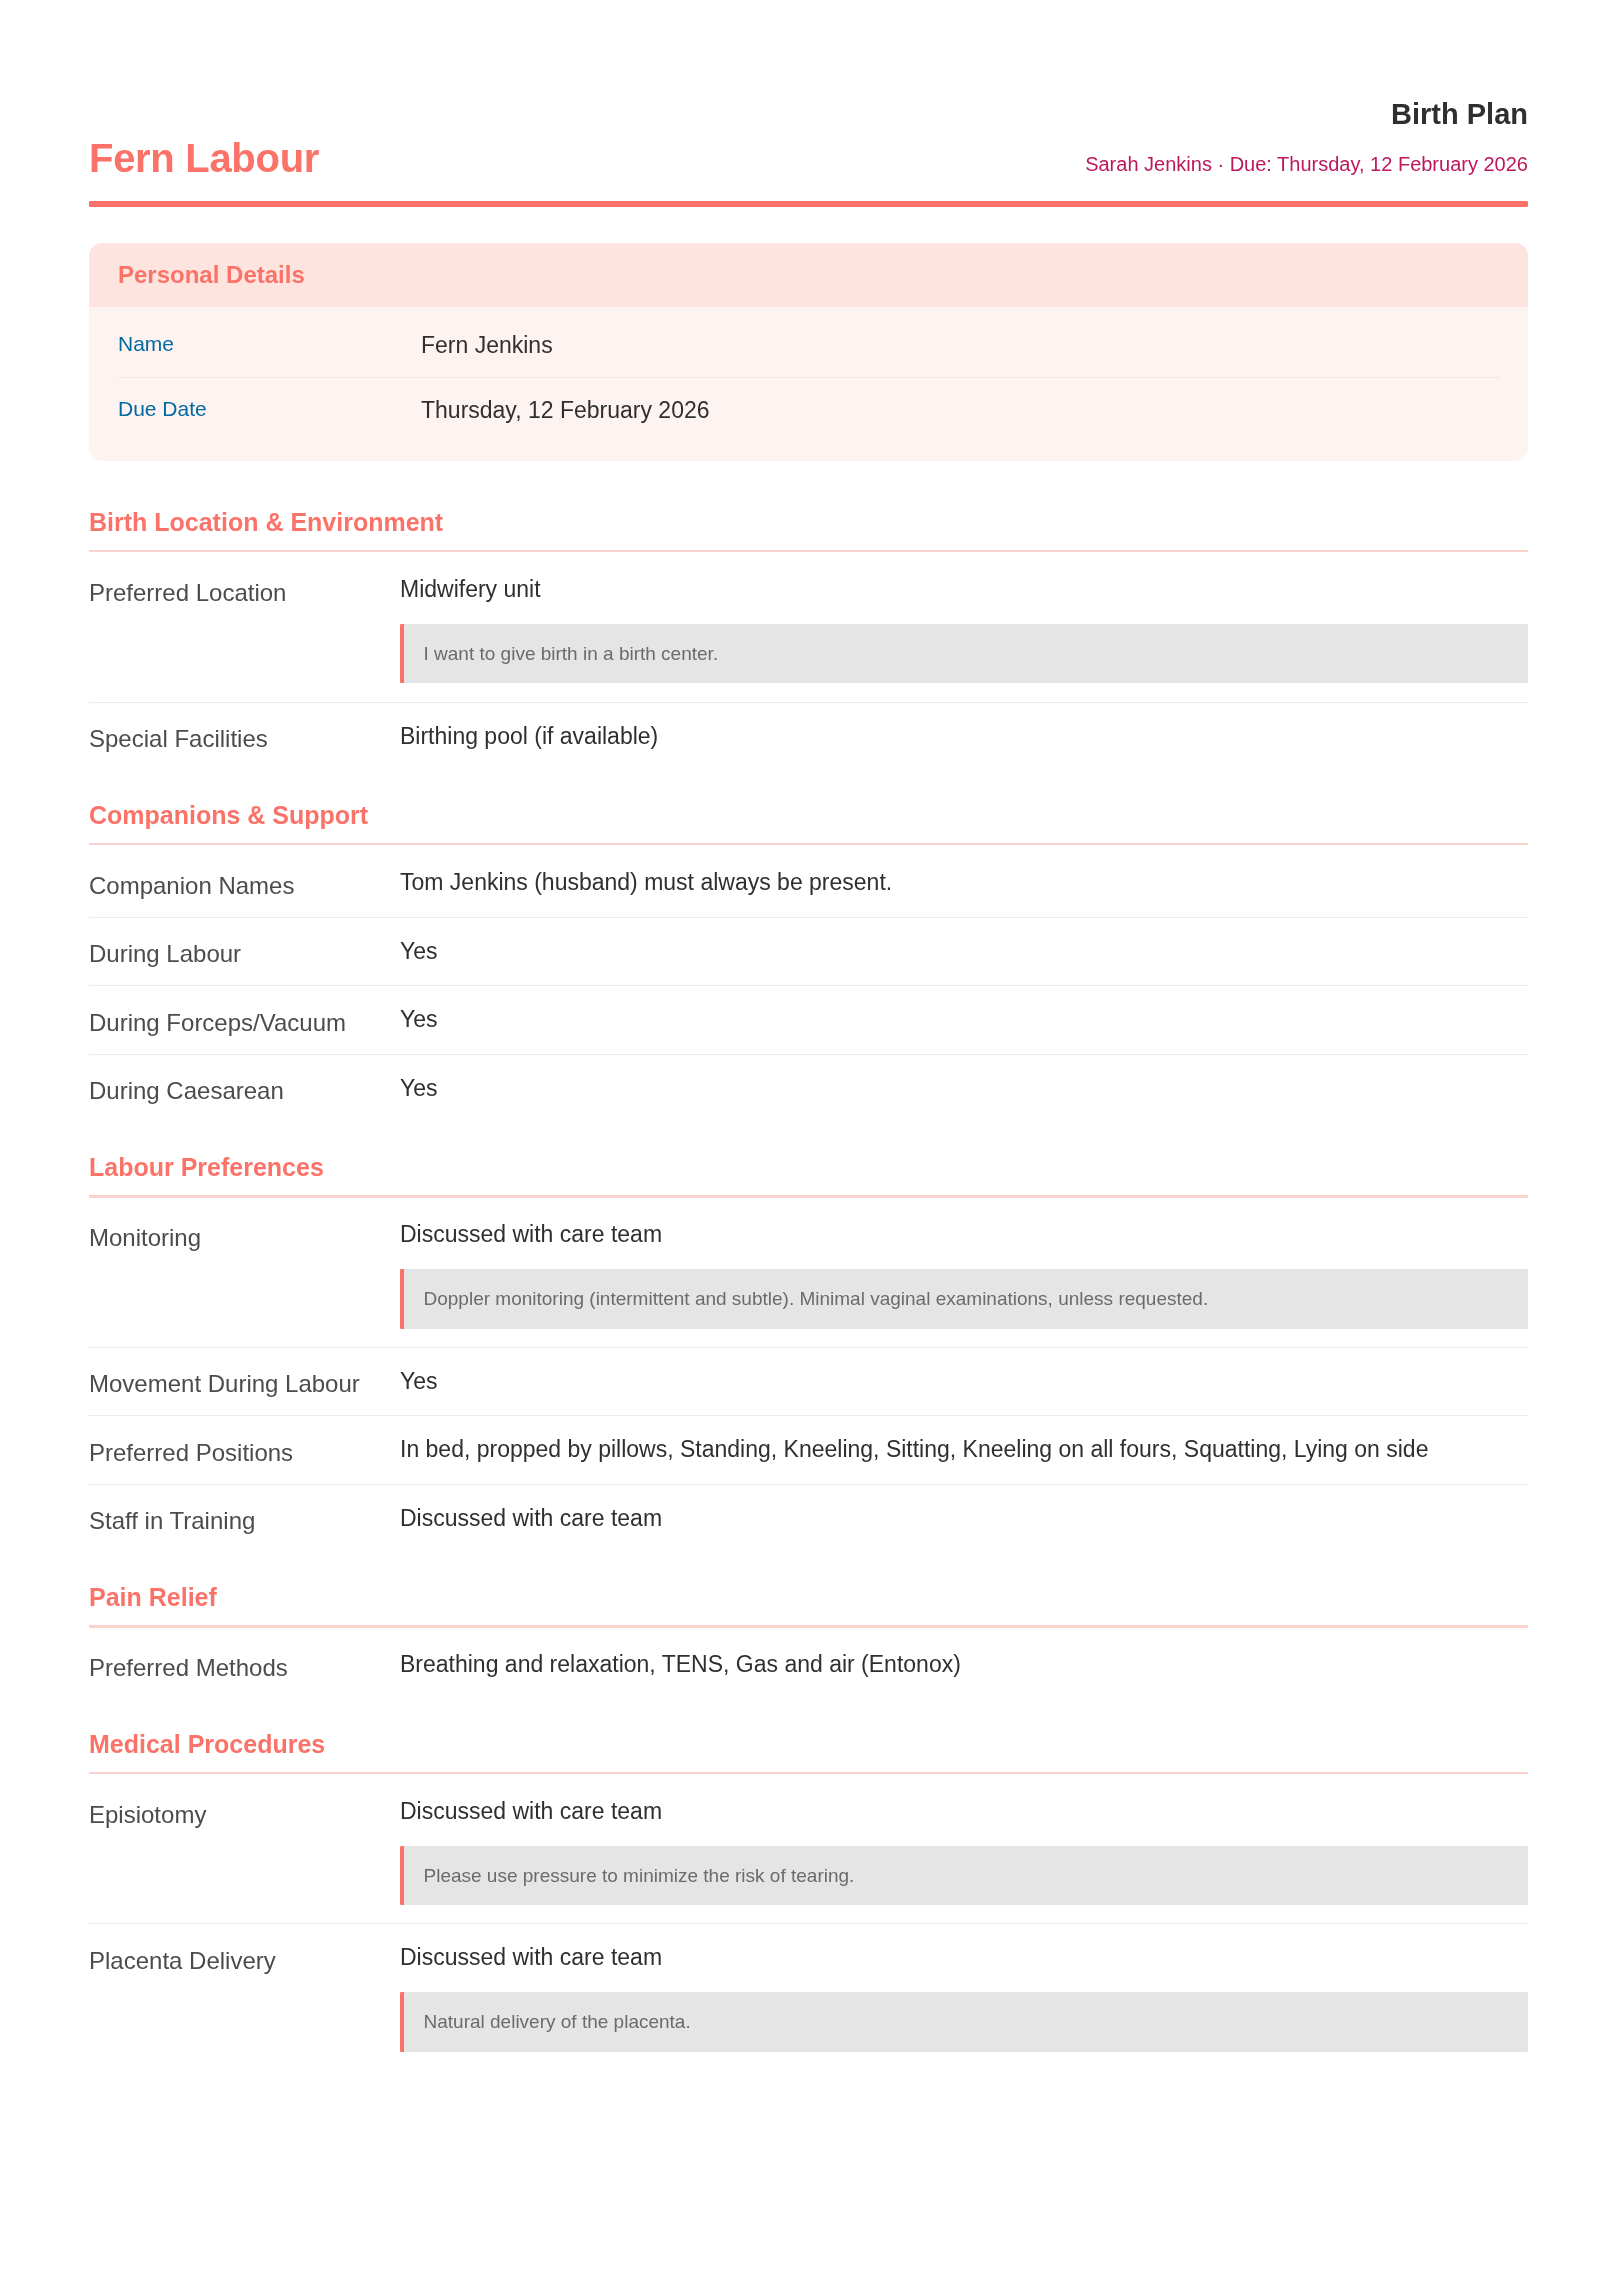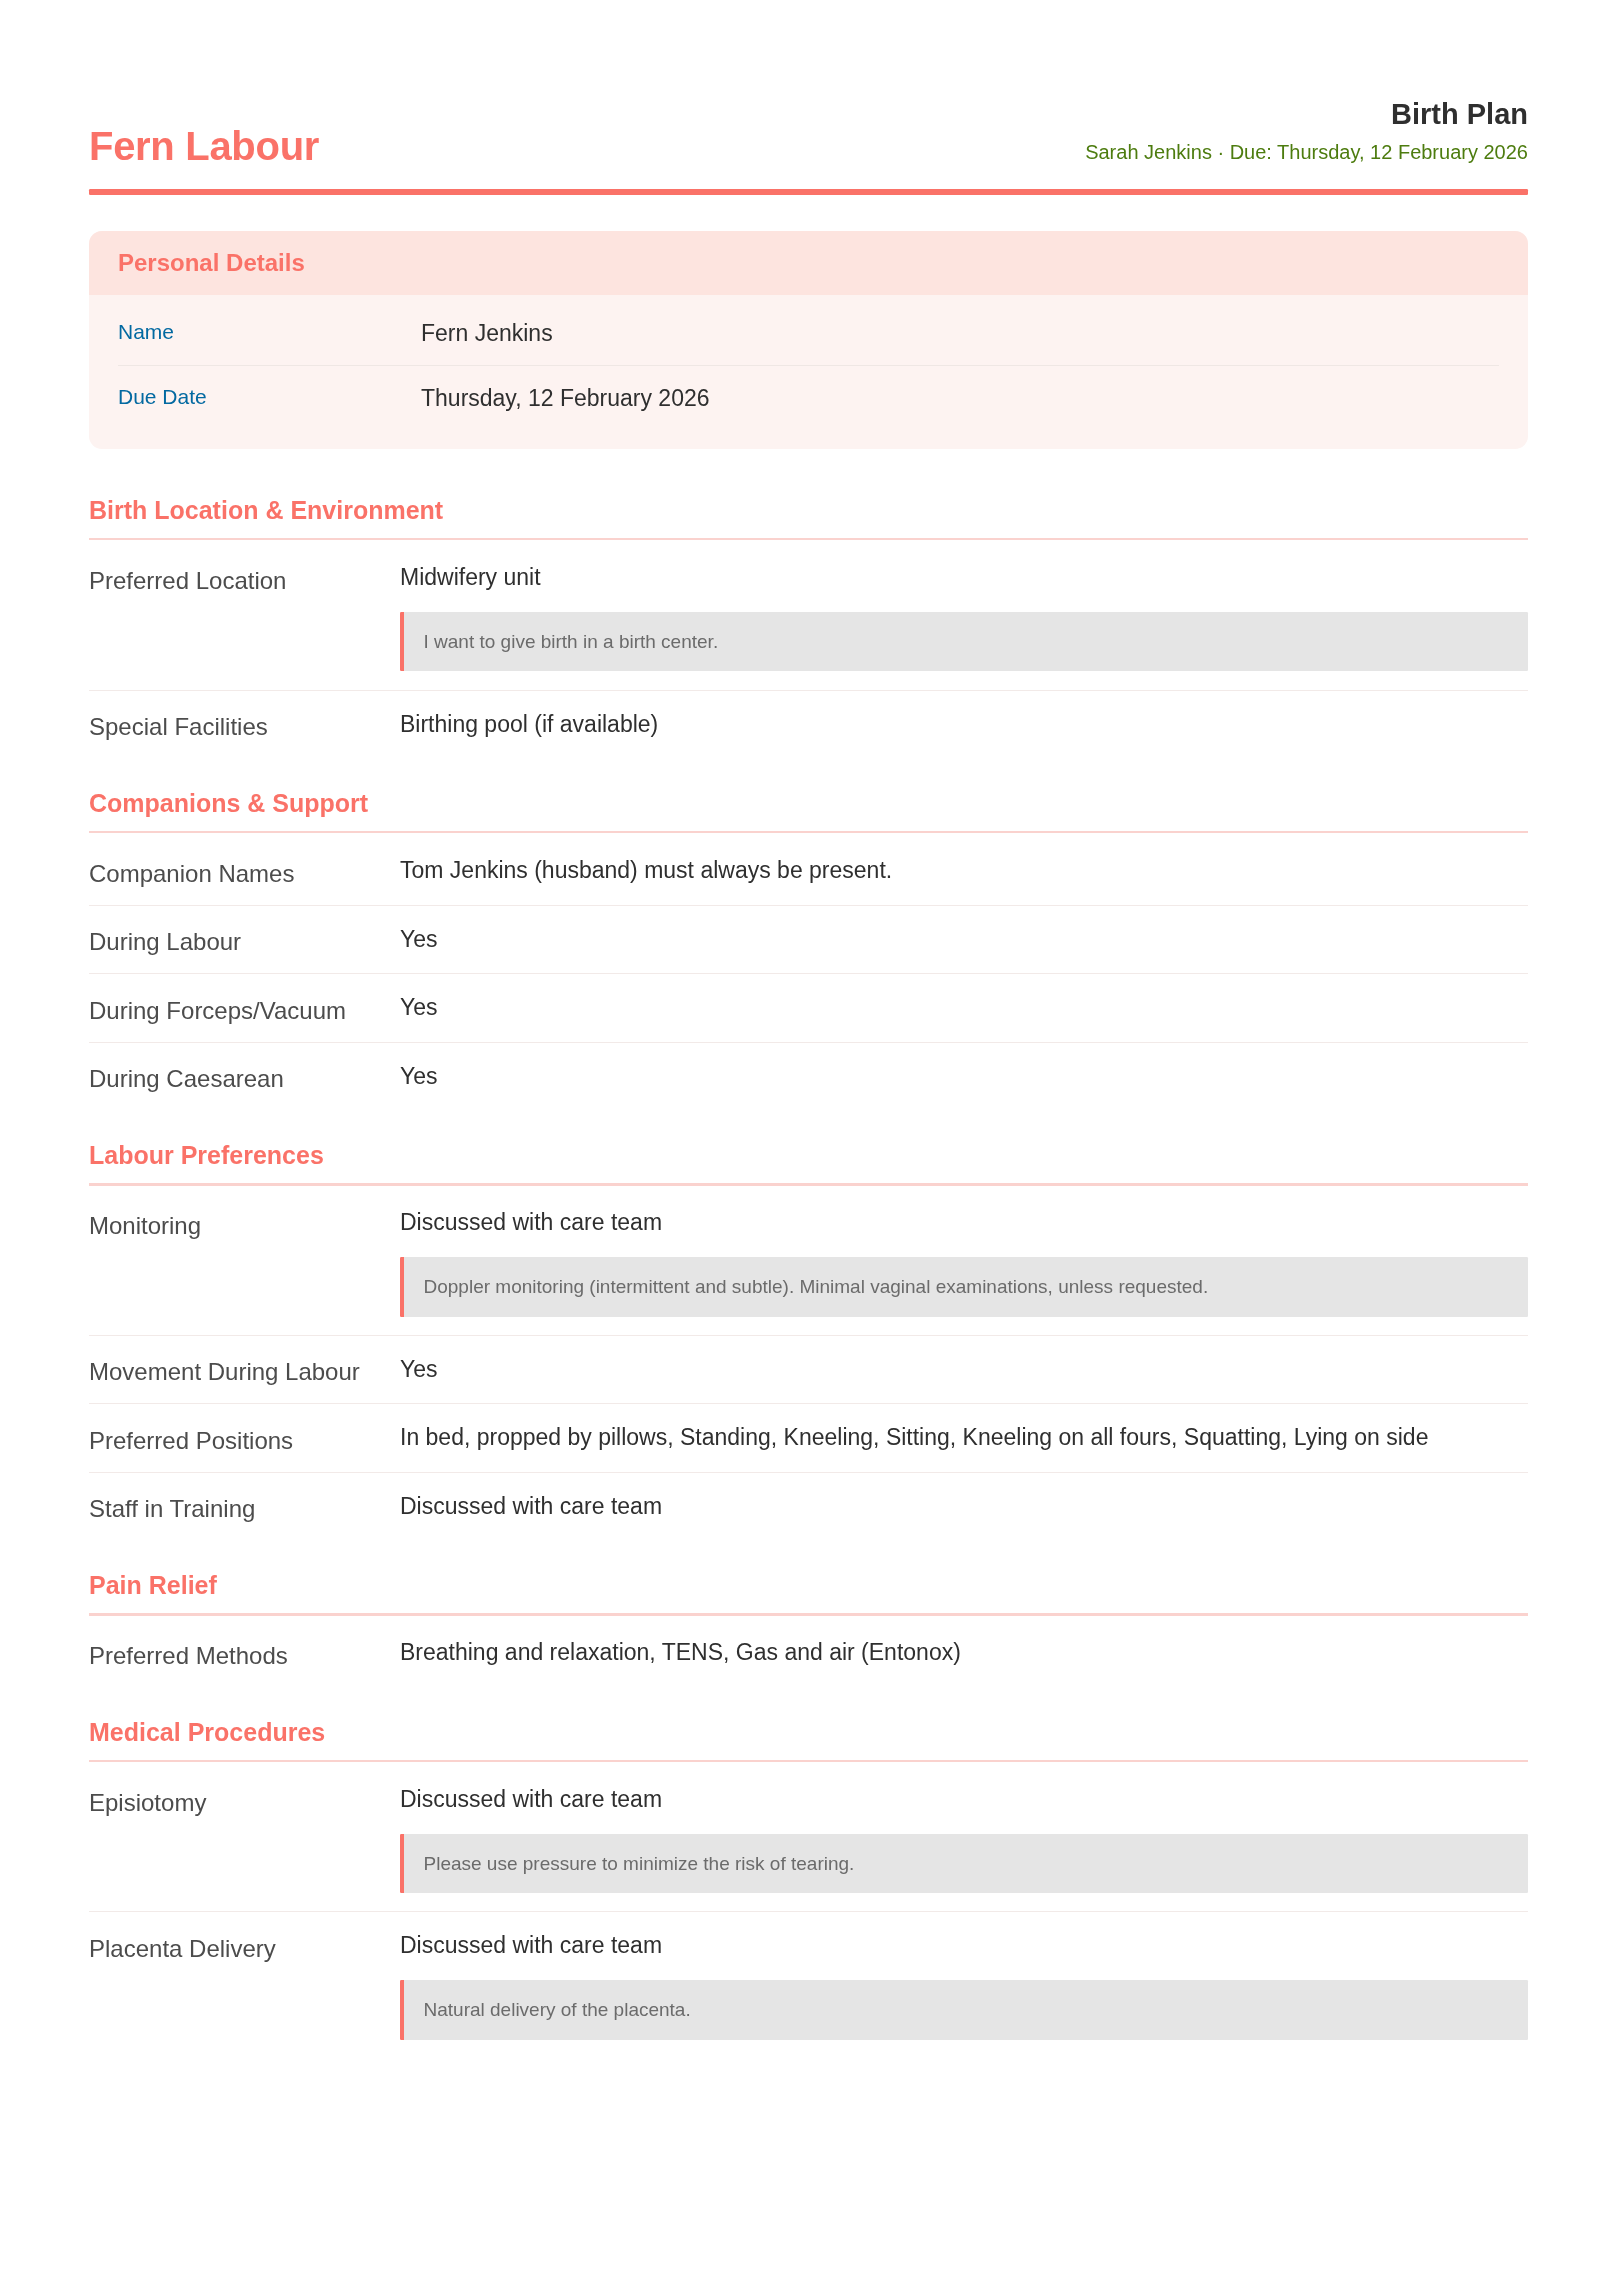--- a/index.html
+++ b/index.html
@@ -39,23 +39,23 @@
     text-align: right;
     padding-bottom: 2.6px;
   }
   .doc-title {
     font-size: 29px;
     font-weight: bold;
     color: #2f2f2f;
     line-height: 1.15;
   }
   .doc-subtitle {
-    margin-top: 9px;
+    margin-top: 21px;
     font-size: 20px;
-    color: #4d7c0f;
+    color: #be185d;
     line-height: 1.2;
   }
   .header-rule {
     height: 5.9px;
     background: #FA7268;
     border-radius: 1.3px;
     margin-bottom: 36px;
   }
 
   

